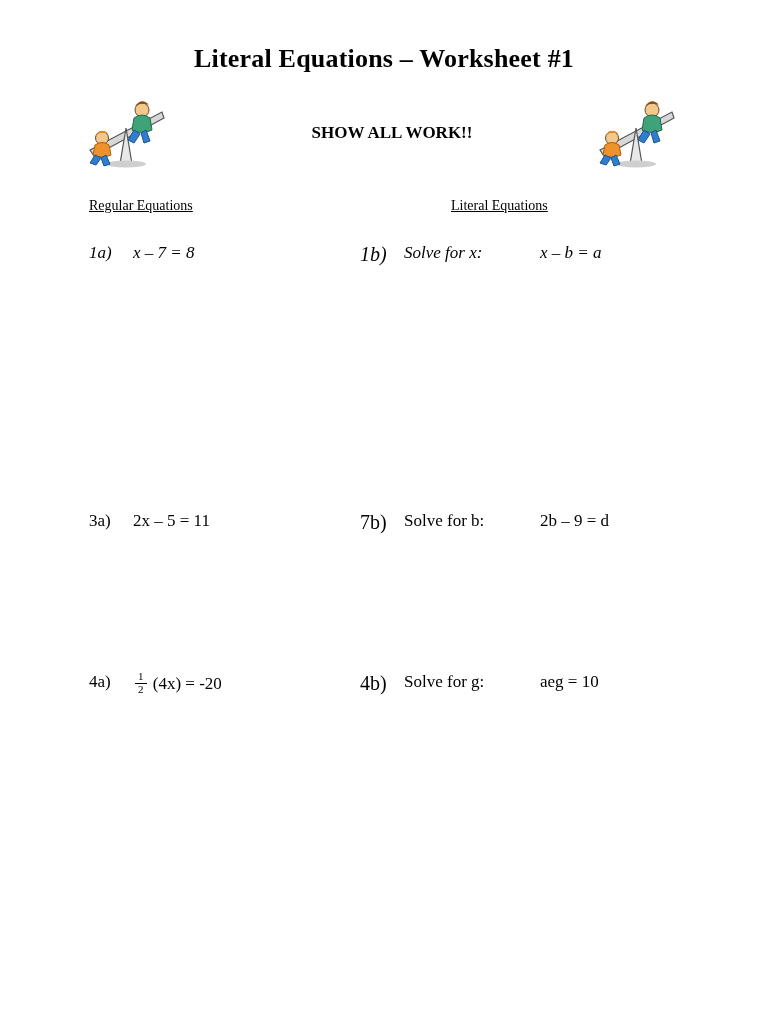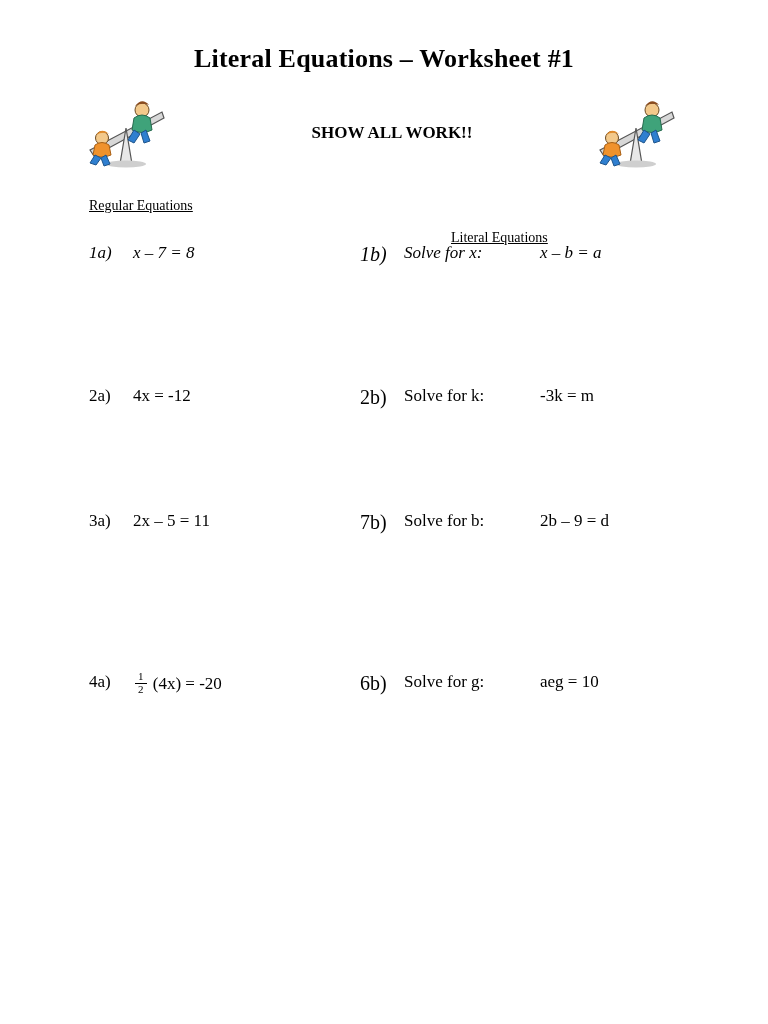--- a/index.html
+++ b/index.html
@@ -52,21 +52,21 @@
   }
   .clipart.left  { left: 84px;  top: 94px; }
   .clipart.right { left: 594px; top: 94px; }
 
   .col-head {
     position: absolute;
     font-size: 14px;
     text-decoration: underline;
   }
   .col-head.left  { left: 89px;  top: 198px; }
-  .col-head.right { left: 451px; top: 198px; margin-top: 32px; }
+  .col-head.right { left: 451px; top: 198px; }
 
   .row {
     position: absolute;
     left: 0;
     width: 768px;
     height: 40px;
   }
   .r1 { top: 243px; font-style: italic; }
   .r2 { top: 386px; }
   .r3 { top: 511px; }
@@ -192,44 +192,37 @@
   <div class="col-head right">Literal Equations</div>
 
   <div class="row r1">
     <span class="num-left">1a)</span>
     <span class="eq-left">x – 7 = 8</span>
     <span class="num-right">1b)</span>
     <span class="solve-right">Solve for x:</span>
     <span class="eq-right">x – b = a</span>
   </div>
 
-  <div class="row r2">
-    <span class="num-left">2a)</span>
-    <span class="eq-left">4x = -12</span>
-    <span class="num-right">2b)</span>
-    <span class="solve-right">Solve for k:</span>
-    <span class="eq-right">-3k = m</span>
-  </div>
 
   <div class="row r3">
     <span class="num-left">3a)</span>
     <span class="eq-left">2x – 5 = 11</span>
     <span class="num-right">7b)</span>
     <span class="solve-right">Solve for b:</span>
     <span class="eq-right">2b – 9 = d</span>
   </div>
 
   <div class="row r4">
     <span class="num-left">4a)</span>
     <span class="eq-left">
       <span class="frac">
         <span class="num">1</span>
         <span class="den">2</span>
       </span>
       <span class="baseline-text">(4x) = -20</span>
     </span>
-    <span class="num-right">6b)</span>
+    <span class="num-right">4b)</span>
     <span class="solve-right">Solve for g:</span>
     <span class="eq-right">aeg = 10</span>
   </div>
 
 
 </div>
 
 </body></html>

